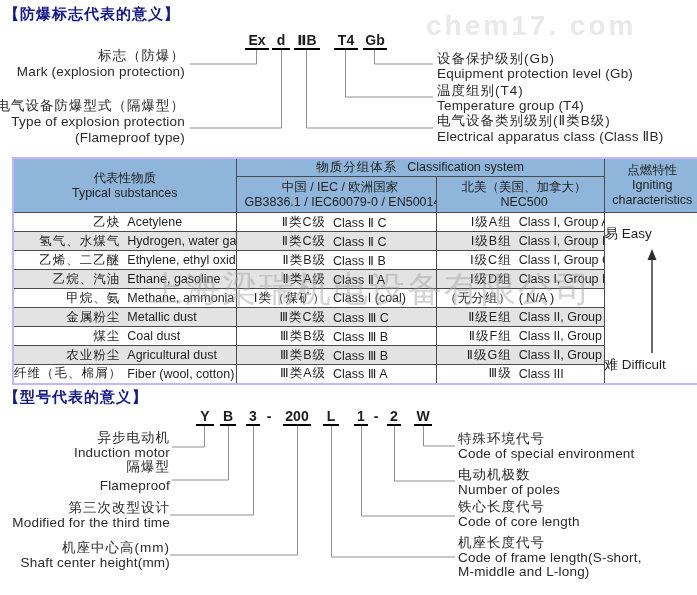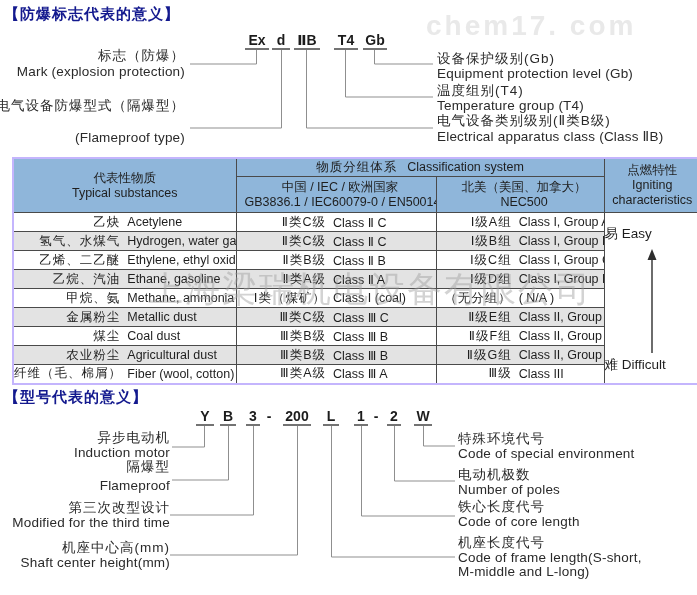--- a/index.html
+++ b/index.html
@@ -20,21 +20,21 @@
   
   .sec-title {
     position:absolute; left:4px; font-size:15px; font-weight:bold;
     color:#13198e; white-space:nowrap; letter-spacing:1px;
   }
   #title1 { top:5px; }
   #title2 { top:388px; }
   
   .code {
     position:absolute; font-size:14px; font-weight:bold; color:#1c1c1c;
-    text-align:center; border-bottom:2px solid #737373; line-height:15px; z-index:3;
+    text-align:center; border-bottom:2px solid #000000; line-height:15px; z-index:3;
   }
   .code.nol { border-bottom:none; }
   
   .lab {
     position:absolute; white-space:nowrap; line-height:15px; color:#2a2a2a; z-index:3;
   }
   .lab.zh { font-size:13.5px; letter-spacing:1px; }
   .lab.en { font-size:13.5px; letter-spacing:0.2px; }
   .lab.ra { text-align:right; }
   
@@ -94,20 +94,21 @@
 
   <span class="code" style="left:245px; top:33px; width:24px;">Ex</span>
   <span class="code" style="left:272px; top:33px; width:18px;">d</span>
   <span class="code" style="left:294px; top:33px; width:26px;">ⅡB</span>
   <span class="code" style="left:334px; top:33px; width:24px;">T4</span>
   <span class="code" style="left:363px; top:33px; width:24px;">Gb</span>
 
   <div class="lab zh ra" style="right:512px; top:48px;">标志（防爆）</div>
   <div class="lab en ra" style="right:512px; top:64px;">Mark (explosion protection)</div>
   <div class="lab zh ra" style="right:512px; top:98px;">电气设备防爆型式（隔爆型）</div>
+  <div class="lab en ra" style="right:512px; top:114px;">Type of explosion protection</div>
   <div class="lab en ra" style="right:512px; top:130px;">(Flameproof type)</div>
 
   <div class="lab zh" style="left:437px; top:51px;">设备保护级别(Gb)</div>
   <div class="lab en" style="left:437px; top:66px;">Equipment protection level (Gb)</div>
   <div class="lab zh" style="left:437px; top:83px;">温度组别(T4)</div>
   <div class="lab en" style="left:437px; top:98px;">Temperature group (T4)</div>
   <div class="lab en" style="left:437px; top:129px;">Electrical apparatus class (Class ⅡB)</div>
   <div class="lab zh" style="left:437px; top:113px;">电气设备类别级别(Ⅱ类B级)</div>
 
   <table class="cls">

